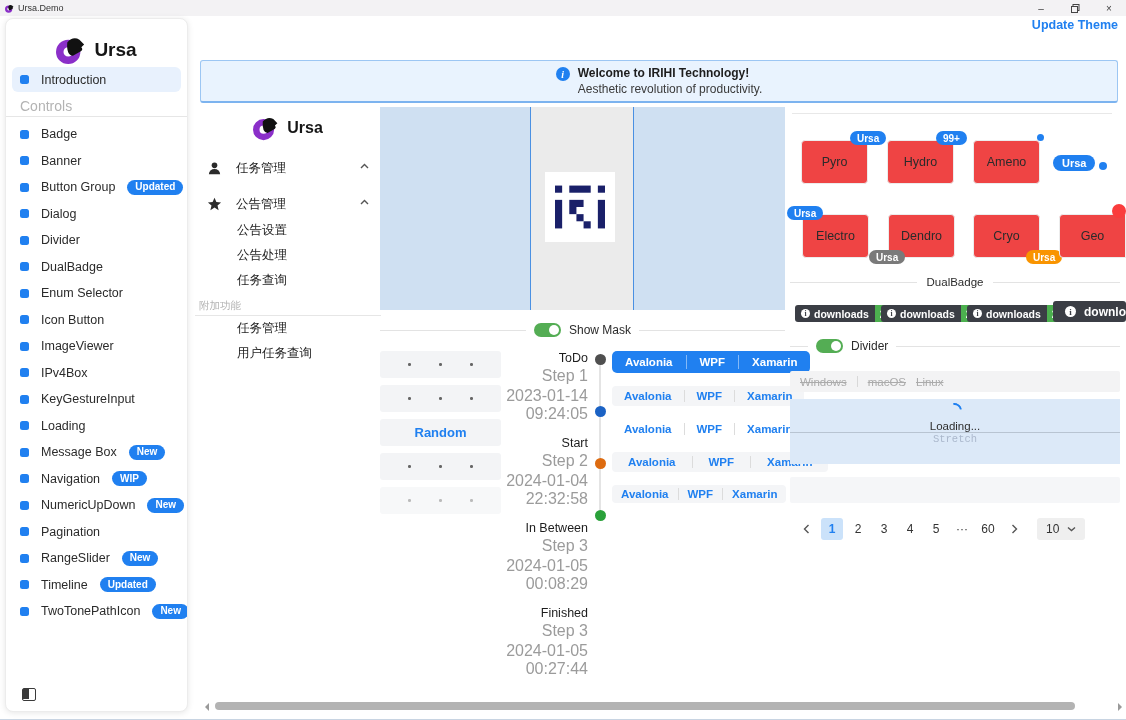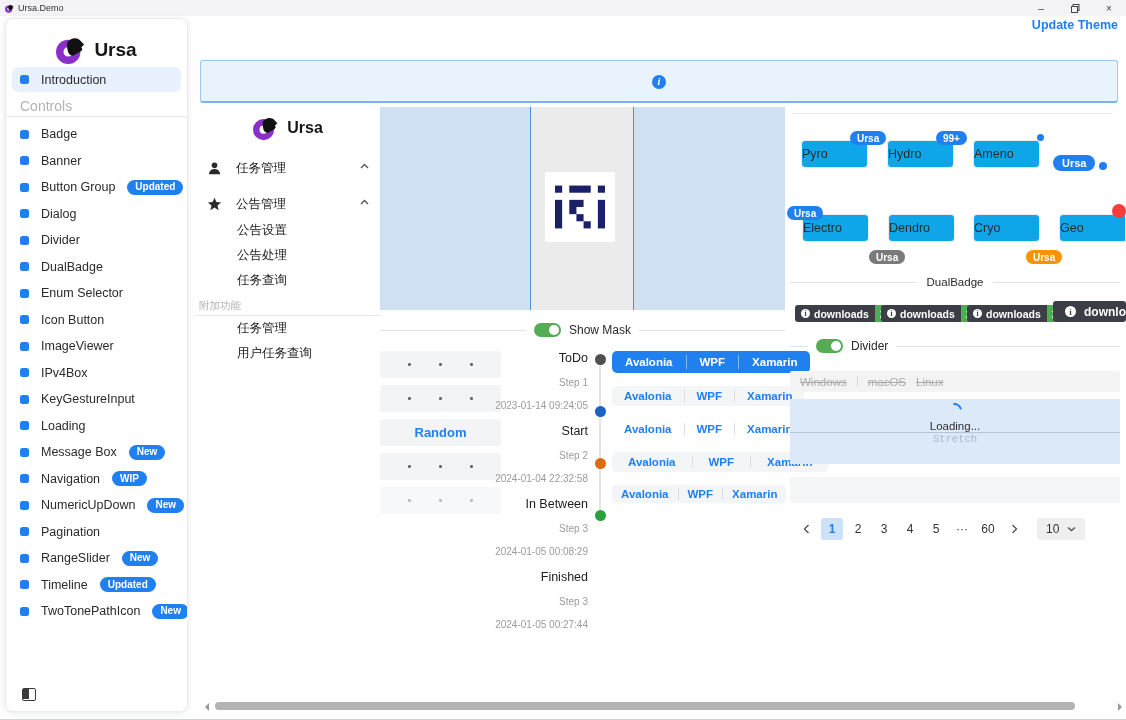--- a/index.html
+++ b/index.html
@@ -67,39 +67,39 @@
   .ipv4col { position:absolute; left:380px; top:351px; width:121px; }
   .ipv4box { height:27px; margin-bottom:7px; background:#f3f4f6; border-radius:3px; display:flex; align-items:center; justify-content:space-evenly; cursor:text; }
   .ipv4box .dot { width:2.5px; height:2.5px; background:#666; border-radius:50%; }
   .ipv4box.dim { background:#f7f8f9; } .ipv4box.dim .dot { background:#bbb; }
   .randbtn { height:27px; margin-bottom:7px; background:#f3f4f6; border-radius:3px; border:none; width:100%; color:#2080f0; font-weight:bold; font-size:13px; cursor:pointer; font-family:inherit; }
 
   
   .timeline { position:absolute; left:455px; top:351px; width:155px; }
   .tl-item { text-align:right; padding-right:22px; margin-bottom:13px; }
   .tl-title { font-size:12.5px; color:#1d1d1d; }
-  .tl-step, .tl-time { font-size:10px; color:#9b9b9b; margin-top:12px; }
+  .tl-step, .tl-time { font-size:16px; color:#9b9b9b; margin-top:2px; }
   .tl-line { position:absolute; right:9px; top:14px; width:2px; height:148px; background:#e4e4e4; }
   .tl-dot { position:absolute; right:4px; width:11px; height:11px; border-radius:50%; }
 
   
   .bgroups { position:absolute; left:612px; top:351px; }
   .bgroup { display:flex; align-items:center; border-radius:4px; margin-bottom:13px; width:max-content; }
   .bgroup .gbtn { border:none; background:transparent; font-family:inherit; font-weight:bold; font-size:11.5px; color:#2080f0; padding:4px 12px; cursor:pointer; }
   .bgroup .sep { width:1px; height:12px; background:#dcdcdc; }
   .bgroup.solid { background:#2080f0; border-radius:5px; }
   .bgroup.solid .gbtn { color:#fff; padding:5px 13px; }
   .bgroup.solid .sep { background:rgba(255,255,255,.45); height:14px; }
   .bgroup.soft { background:#f4f5f7; }
   .bgroup.wide .gbtn { padding:4px 16px; }
   .bgroup.tight .gbtn { padding:3px 9px; }
 
   
   .rp-hr { position:absolute; left:792px; top:113px; width:320px; border-top:1px solid #e8e8e8; }
-  .card { position:absolute; height:28px; background:#0ea5e9; border:1px solid #ececec; border-radius:4px; display:flex; align-items:center; font-size:12.5px; color:#2b2b2b; }
+  .card { position:absolute; height:44px; background:#ef4444; border:1px solid #ececec; border-radius:4px; display:flex; align-items:center; justify-content:center; font-size:12.5px; color:#2b2b2b; }
   .badge-pill { position:absolute; color:#fff; font-size:10px; font-weight:bold; padding:1.5px 7px; border-radius:999px; background:#2080f0; }
   .badge-dot { position:absolute; border-radius:50%; background:#2080f0; }
   .divider-text { position:absolute; left:790px; top:276px; width:330px; display:flex; align-items:center; gap:10px; }
   .divider-text .txt { font-size:11.5px; color:#2b2b2b; }
 
   .dualbadge { position:absolute; display:flex; border-radius:3px; overflow:hidden; font-size:10.5px; font-weight:bold; height:17px; }
   .dualbadge .dleft { background:#3b3e45; color:#fff; display:flex; align-items:center; gap:4px; padding:0 6px; }
   .dualbadge .dright { background:#4cb04f; color:#fff; display:flex; align-items:center; padding:0 5px; }
   .dualbadge .i-ico { width:9px; height:9px; border-radius:50%; background:#fff; color:#3b3e45; font-size:7.5px; font-weight:bold; display:flex; align-items:center; justify-content:center; font-family:"Liberation Serif",serif; }
   .dualbadge.big { height:21px; font-size:12px; }
@@ -263,20 +263,24 @@
           <span class="pill">New</span>
         </div>
     </div>
 
     <div class="collapse-btn"></div>
   </div>
 
   <div class="banner">
     <div class="banner-inner">
       <span class="info-icon">i</span>
+      <div>
+        <div class="banner-title">Welcome to IRIHI Technology!</div>
+        <div class="banner-sub">Aesthetic revolution of productivity.</div>
+      </div>
     </div>
   </div>
 
   <div class="menu">
     <div class="menu-logo">
       <svg width="26" height="26" viewBox="0 0 32 32">
         <circle cx="13" cy="18" r="9" fill="none" stroke="#8B2FC9" stroke-width="8"></circle>
         <path d="M12 8 q6 -7 13 -3 l5 5 -3 3 q2 2 0 4 l-9 5 q-7 0 -6 -14z" fill="#111"></path>
       </svg>
       <span class="logo-text">Ursa</span>

